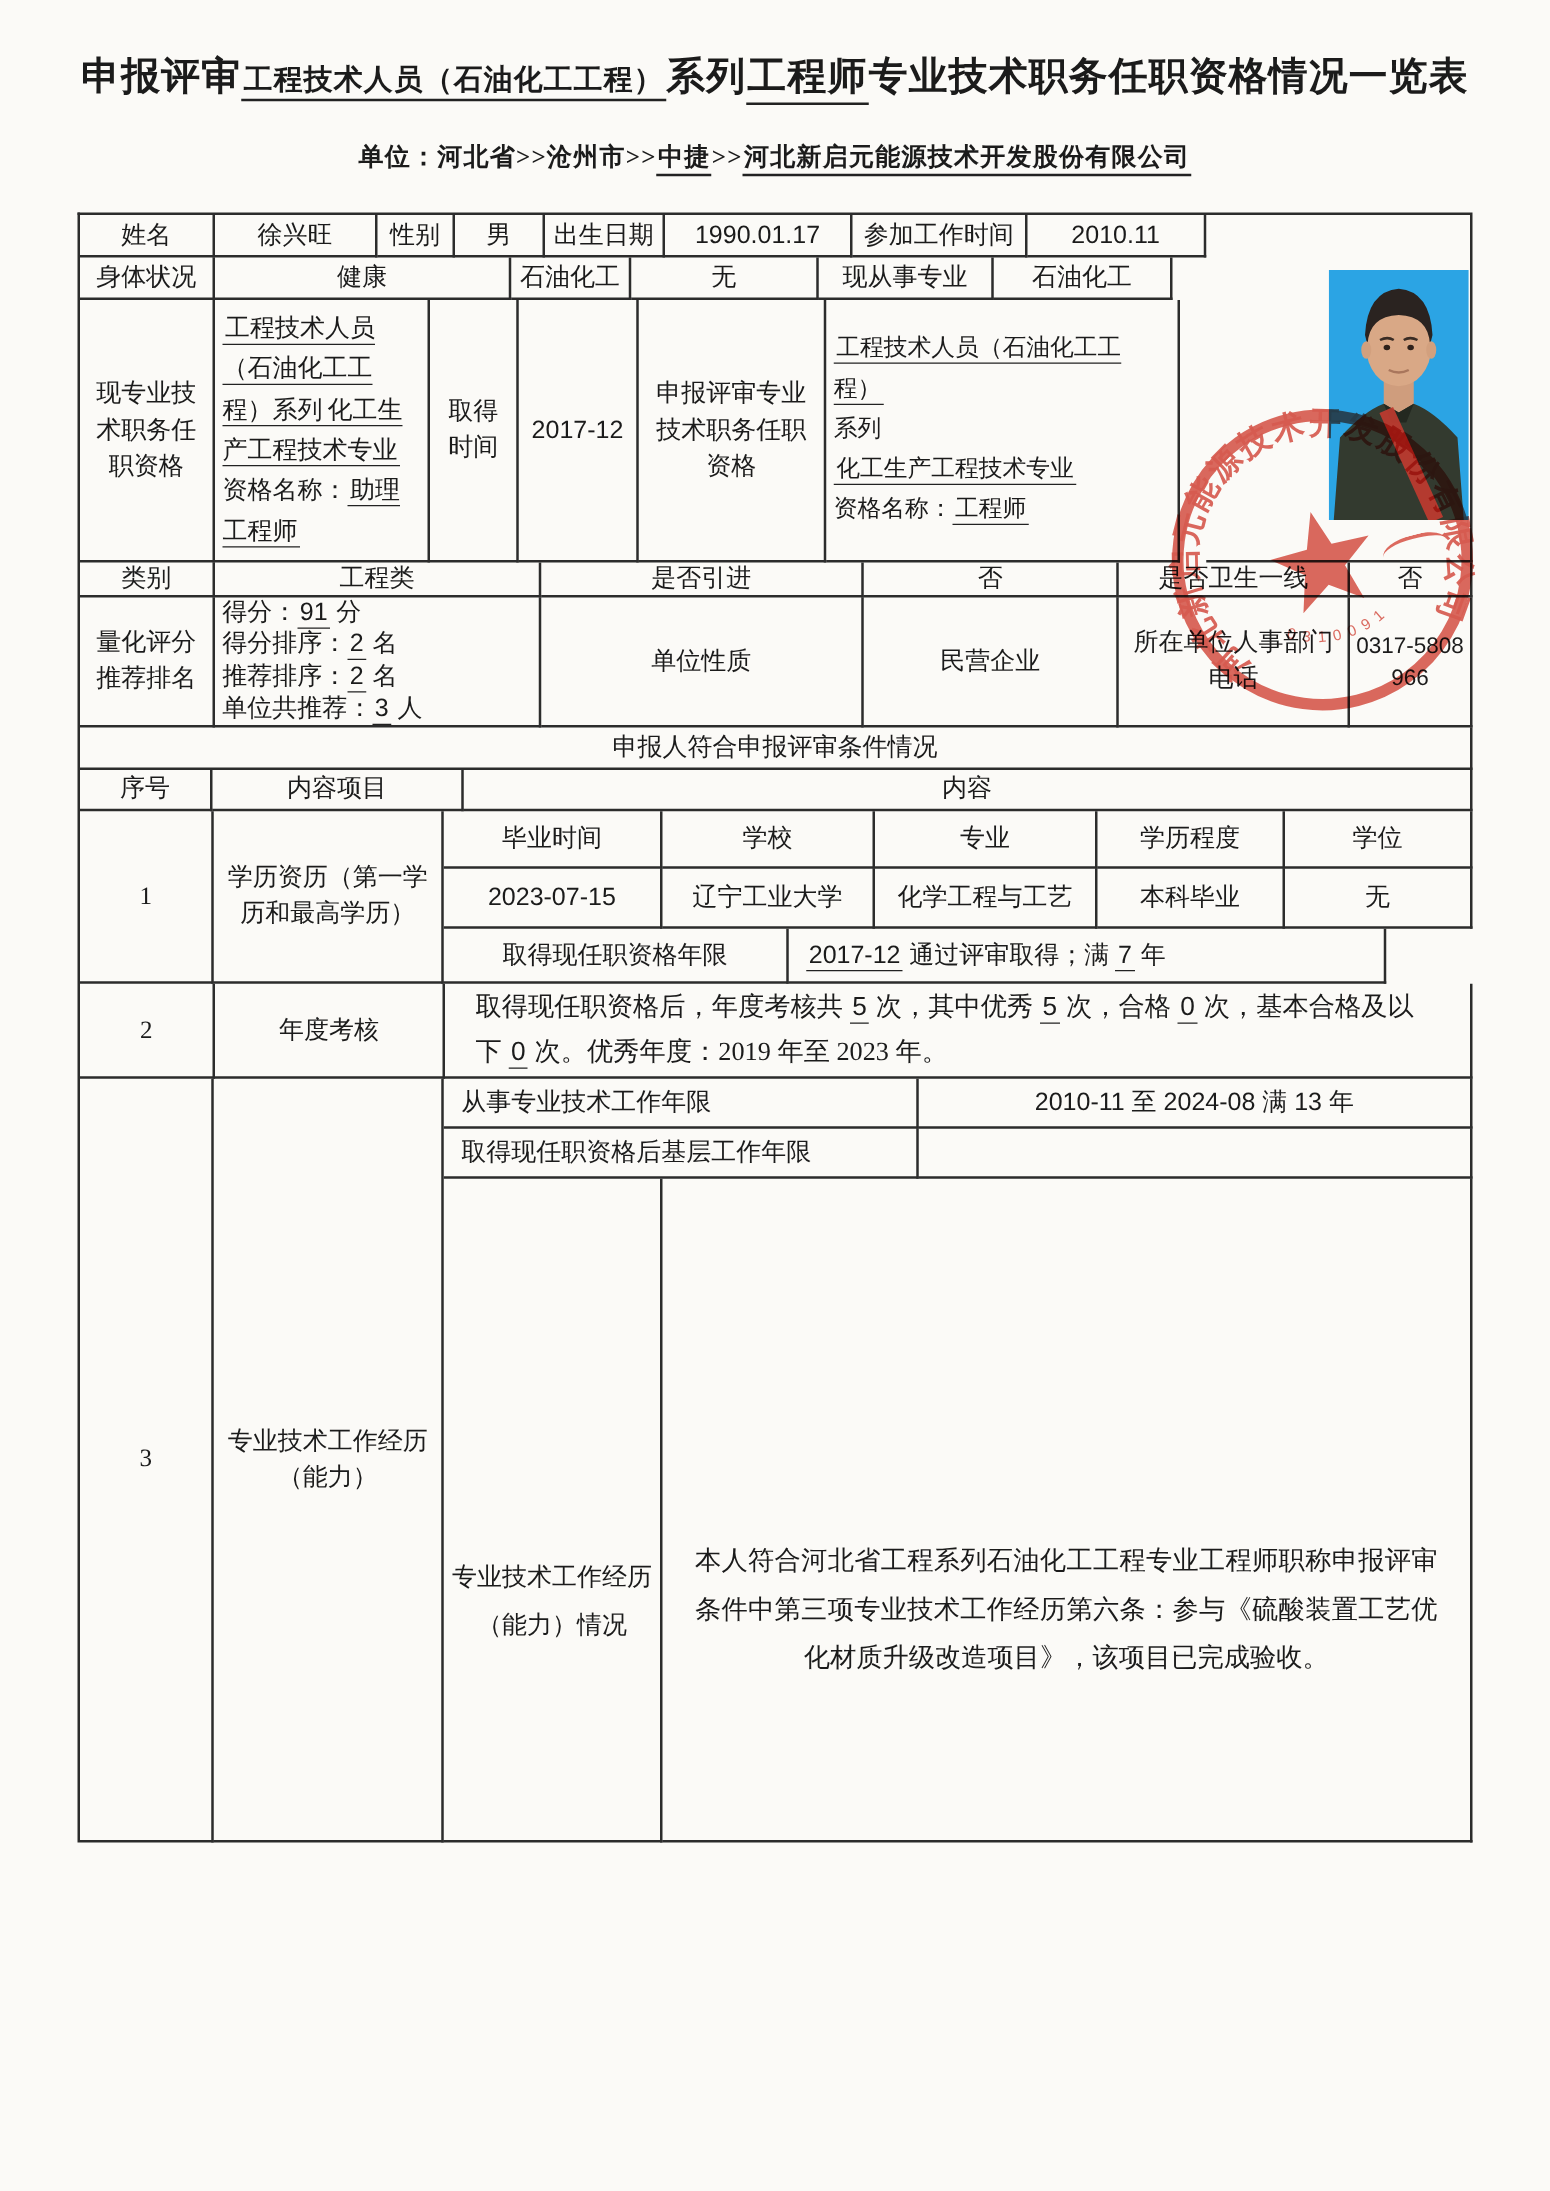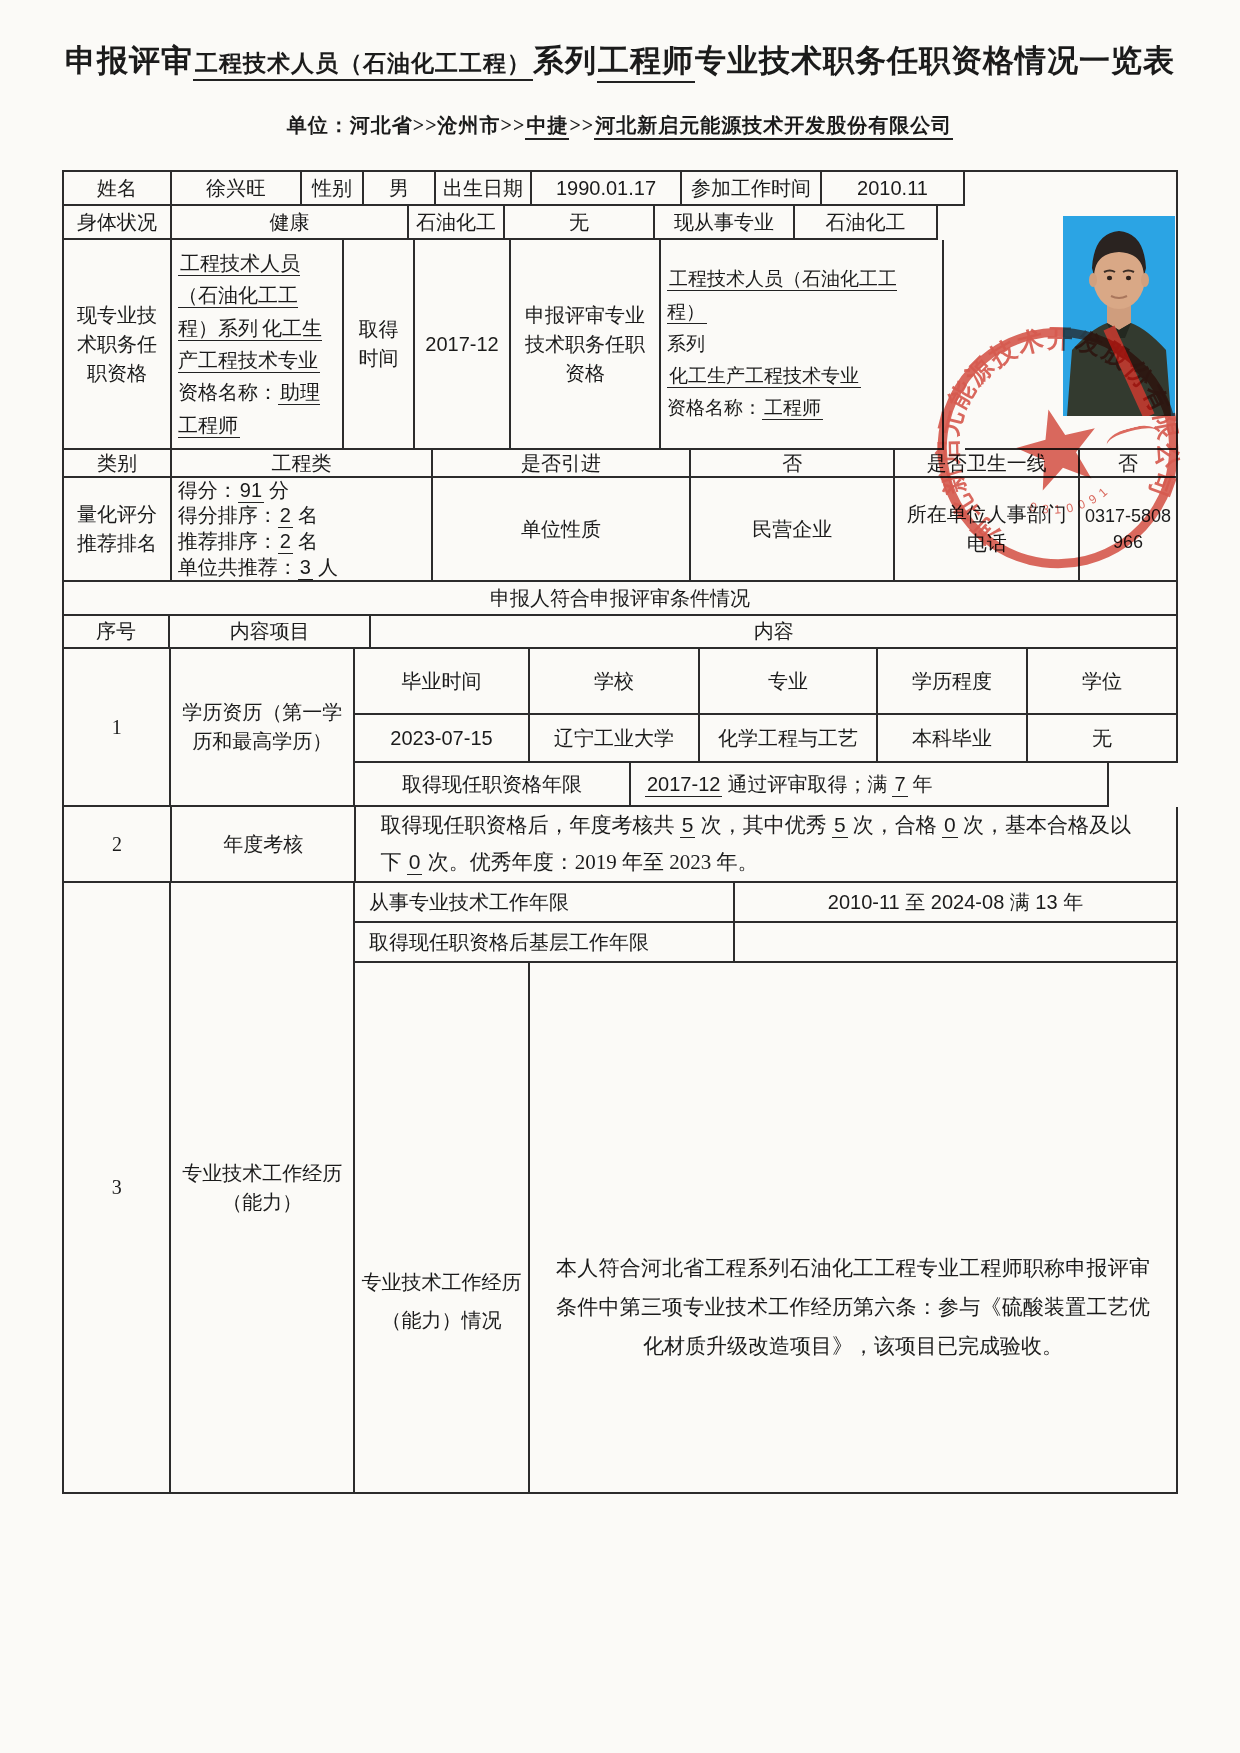--- a/index.html
+++ b/index.html
@@ -154,21 +154,21 @@
     <div class="row" style="height:33px">
       <div class="cell" style="width:108px">序号</div>
       <div class="cell" style="width:205px">内容项目</div>
       <div class="cell" style="width:823px">内容</div>
     </div>
 
     <div class="row">
       <div class="cell" style="width:108px">1</div>
       <div class="cell" style="width:185px">学历资历（第一学历和最高学历）</div>
       <div class="sub" style="width:823px">
-        <div class="row" style="height:66px">
+        <div class="row" style="height:46px">
           <div class="cell" style="width:175px">毕业时间</div>
           <div class="cell" style="width:170px">学校</div>
           <div class="cell" style="width:178px">专业</div>
           <div class="cell" style="width:150px">学历程度</div>
           <div class="cell" style="width:150px">学位</div>
         </div>
         <div class="row" style="height:48px">
           <div class="cell num" style="width:175px">2023-07-15</div>
           <div class="cell" style="width:170px">辽宁工业大学</div>
           <div class="cell" style="width:178px">化学工程与工艺</div>

